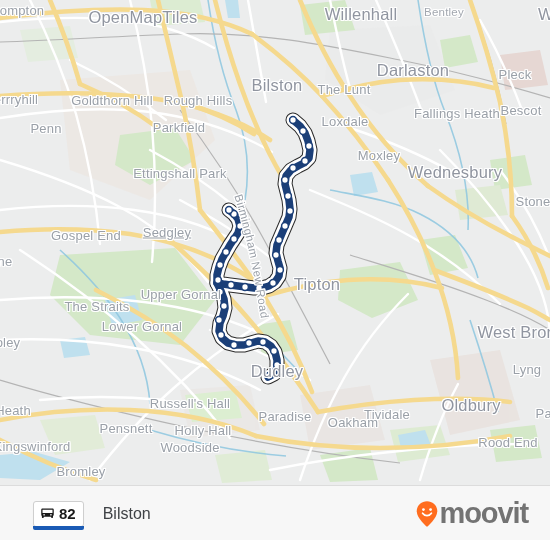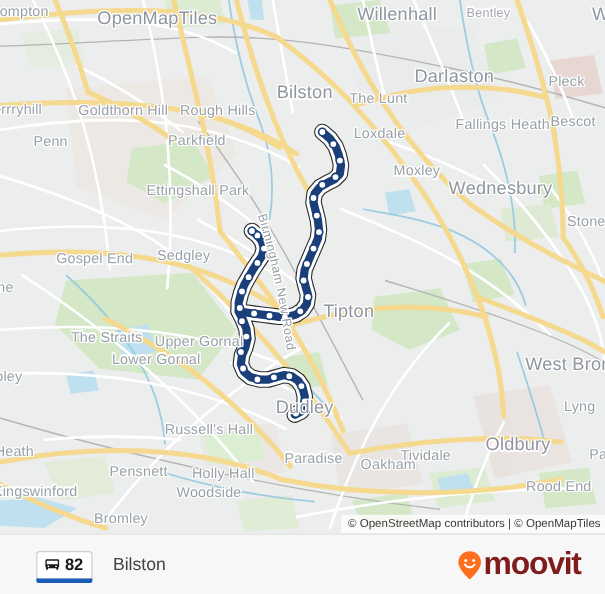--- a/index.html
+++ b/index.html
@@ -76,21 +76,21 @@
   #destname{
     margin-left:19px;font-size:16px;color:#3f4246;
     font-family:"Liberation Sans", sans-serif;
   }
   #moovit{
     margin-left:auto;margin-right:22px;
     display:flex;align-items:center;
   }
   #moovit .pin{width:22px;height:26px;display:block;margin-right:2px;}
   #moovit .wordmark{
-    font-size:29px;font-weight:bold;color:#7f1d1d;
+    font-size:29px;font-weight:bold;color:#737373;
     letter-spacing:-1.1px;line-height:29px;
     font-family:"Liberation Sans", sans-serif;
   }
 </style>
 </head>
 <body>
 
 <div id="app">
 
   <div id="map">
@@ -290,46 +290,45 @@
         <div class="lbl town" style="left: 457px; top: 113px;">Fallings Heath</div>
         <div class="lbl town" style="left: 345px; top: 121px;">Loxdale</div>
         <div class="lbl town" style="left: 521px; top: 110px;">Bescot</div>
         <div class="lbl town" style="left: 46px; top: 128px;">Penn</div>
         <div class="lbl town" style="left: 179px; top: 127px;">Parkfield</div>
         <div class="lbl town" style="left: 379px; top: 155px;">Moxley</div>
         <div class="lbl city" style="left: 455px; top: 172px;">Wednesbury</div>
         <div class="lbl town" style="left: 180px; top: 173px;">Ettingshall Park</div>
         <div class="lbl town" style="left: 533px; top: 201px;">Stone</div>
         <div class="lbl town" style="left: 86px; top: 235px;">Gospel End</div>
-        <div class="lbl town" style="left: 167px; top: 232px;">Sedgley</div>
+        <div class="lbl town" style="left: 167px; top: 232px; text-decoration: underline;">Sedgley</div>
         <div class="lbl town" style="left: 5px; top: 261px;">ne</div>
         <div class="lbl city" style="left: 317px; top: 284px;">Tipton</div>
-        <div class="lbl town" style="left: 181px; top: 294px; margin-top: 16px;">Upper Gornal</div>
+        <div class="lbl town" style="left: 181px; top: 294px;">Upper Gornal</div>
         <div class="lbl town" style="left: 97px; top: 306px;">The Straits</div>
         <div class="lbl town" style="left: 142px; top: 326px;">Lower Gornal</div>
         <div class="lbl city" style="left: 519px; top: 332px;">West Brom</div>
         <div class="lbl town" style="left: 8px; top: 342px;">oley</div>
         <div class="lbl city" style="left: 277px; top: 371px;">Dudley</div>
         <div class="lbl town" style="left: 387px; top: 393px; margin-top: 21px;">Tividale</div>
         <div class="lbl city" style="left: 471px; top: 405px;">Oldbury</div>
         <div class="lbl town" style="left: 527px; top: 369px; text-align: right;">Lyng</div>
-        <div class="lbl town" style="left: 190px; top: 390px;">Russell's Hall</div>
+        <div class="lbl town" style="left: 190px; top: 403px;">Russell's Hall</div>
         <div class="lbl town" style="left: 285px; top: 416px;">Paradise</div>
         <div class="lbl town" style="left: 353px; top: 422px;">Oakham</div>
         <div class="lbl town" style="left: 13px; top: 410px;">Heath</div>
         <div class="lbl town" style="left: 126px; top: 428px;">Pensnett</div>
         <div class="lbl town" style="left: 203px; top: 430px;">Holly Hall</div>
         <div class="lbl town" style="left: 190px; top: 447px;">Woodside</div>
         <div class="lbl town" style="left: 32px; top: 446px;">Kingswinford</div>
-        <div class="lbl town" style="left: 110px; top: 471px;">Bromley</div>
+        <div class="lbl town" style="left: 81px; top: 471px;">Bromley</div>
         <div class="lbl town" style="left: 508px; top: 442px;">Rood End</div>
         <div class="lbl town" style="left: 546px; top: 413px;">Par</div>
       </div>
 
-    <div id="attrib">© OpenStreetMap contributors | © OpenMapTiles</div>
   </div>
 
   <div id="bottombar">
 
     <div id="routebadge">
       <svg class="busicon" viewBox="0 0 24 24">
         <path fill="#1a1a1a" d="M4 4h16c1.1 0 2 .9 2 2v8c0 .8-.5 1.5-1.2 1.8V18c0 .6-.4 1-1 1h-1c-.6 0-1-.4-1-1v-1H6v1c0 .6-.4 1-1 1H4c-.6 0-1-.4-1-1v-2.2C2.3 15.5 2 14.8 2 14V6c0-1.1.9-2 2-2zm0 2v5h16V6H4zm2.5 6.8a1.3 1.3 0 100 2.6 1.3 1.3 0 000-2.6zm11 0a1.3 1.3 0 100 2.6 1.3 1.3 0 000-2.6z"></path>
       </svg>
       <span class="num">82</span>
       <div id="routeunderline"></div>

